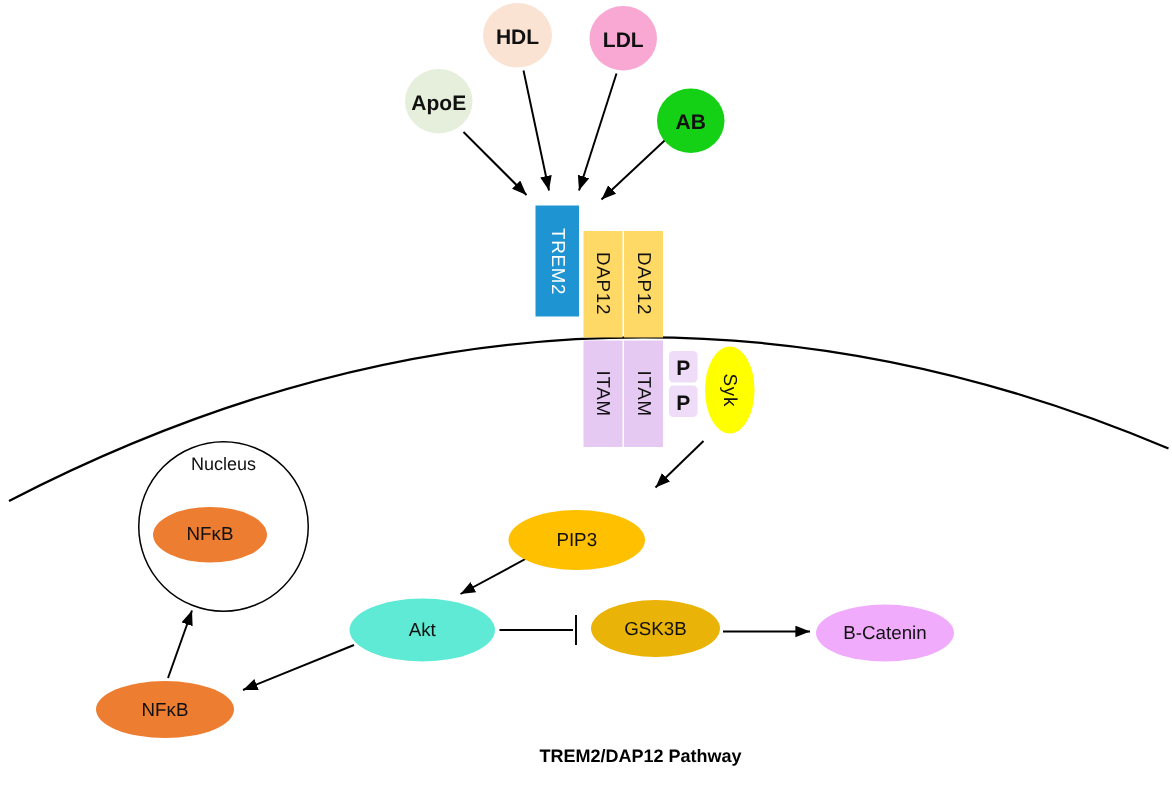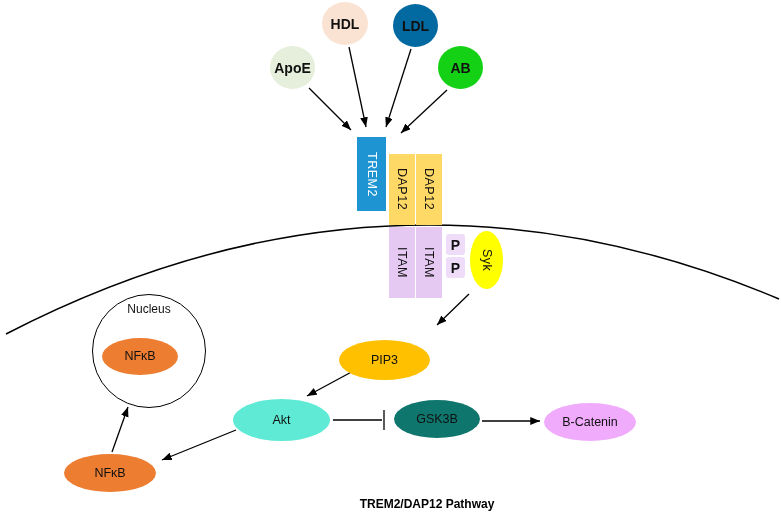--- a/index.html
+++ b/index.html
@@ -37,36 +37,36 @@
       <line x1="333" y1="420" x2="382" y2="420"></line>
       <line x1="384" y1="410" x2="384" y2="430"></line>
       <line x1="482" y1="421" x2="540" y2="421" marker-end="url(#arr)"></line>
       <line x1="236" y1="430" x2="162" y2="460" marker-end="url(#arr)"></line>
       <line x1="112" y1="452" x2="128" y2="407" marker-end="url(#arr)"></line>
     </g>
   </svg>
 
   <div class="node ellipse small" style="left: 270px; top: 46px; width: 45px; height: 43px; background: rgb(230, 239, 219);">ApoE</div>
   <div class="node ellipse small" style="left: 322px; top: 2px; width: 46px; height: 43px; background: rgb(251, 227, 211);">HDL</div>
-  <div class="node ellipse small" style="left: 393px; top: 4px; width: 45px; height: 43px; background: #0369a1;">LDL</div>
-  <div class="node ellipse small" style="left: 438px; top: 46px; width: 45px; height: 43px; background: rgb(21, 209, 21);">AB</div>
+  <div class="node ellipse small" style="left: 393px; top: 4px; width: 45px; height: 43px; background: #f9a8d4;">LDL</div>
+  <div class="node ellipse small" style="left: 438px; top: 59px; width: 45px; height: 43px; background: rgb(21, 209, 21);">AB</div>
 
   <div class="node vtext" style="left: 357px; top: 137px; width: 29px; height: 74px; background: rgb(30, 148, 210); color: rgb(255, 255, 255);">TREM2</div>
   <div class="node vtext" style="left: 389px; top: 154px; width: 26px; height: 71px; background: rgb(255, 217, 102);">DAP12</div>
   <div class="node vtext" style="left: 416px; top: 154px; width: 26px; height: 71px; background: rgb(255, 217, 102);">DAP12</div>
   <div class="node vtext" style="left: 389px; top: 227px; width: 26px; height: 71px; background: rgb(229, 201, 243);">ITAM</div>
   <div class="node vtext" style="left: 416px; top: 227px; width: 26px; height: 71px; background: rgb(229, 201, 243);">ITAM</div>
   <div class="node small" style="left: 446px; top: 234px; width: 19px; height: 21px; border-radius: 3px; background: rgb(238, 220, 249);">P</div>
   <div class="node small" style="left: 446px; top: 257px; width: 19px; height: 21px; border-radius: 3px; background: rgb(238, 220, 249);">P</div>
   <div class="node ellipse vtext" style="left: 470px; top: 231px; width: 33px; height: 58px; background: rgb(255, 255, 0);">Syk</div>
 
   <div class="nucleus-circle" style="left:92px;top:294px;width:114px;height:114px;"></div>
   <div class="nucleus-label" style="left:92px;top:302px;width:114px;">Nucleus</div>
   <div class="node ellipse" style="left: 102px; top: 338px; width: 76px; height: 37px; background: rgb(237, 125, 49);">NFκB</div>
 
   <div class="node ellipse" style="left: 339px; top: 340px; width: 91px; height: 40px; background: rgb(255, 192, 0);">PIP3</div>
   <div class="node ellipse" style="left: 233px; top: 399px; width: 97px; height: 42px; background: #5eead4;">Akt</div>
-  <div class="node ellipse" style="left: 394px; top: 400px; width: 86px; height: 38px; background: #0f766e; text-align: right;">GSK3B</div>
+  <div class="node ellipse" style="left: 394px; top: 400px; width: 86px; height: 38px; background: #eab308; text-align: right;">GSK3B</div>
   <div class="node ellipse" style="left: 544px; top: 403px; width: 92px; height: 38px; background: #f0abfc;">B-Catenin</div>
   <div class="node ellipse" style="left: 64px; top: 454px; width: 92px; height: 38px; background: rgb(237, 125, 49);">NFκB</div>
 
   <div class="title" style="left:257px;top:497px;width:340px;">TREM2/DAP12 Pathway</div>
 </div>
 
 </body></html>

